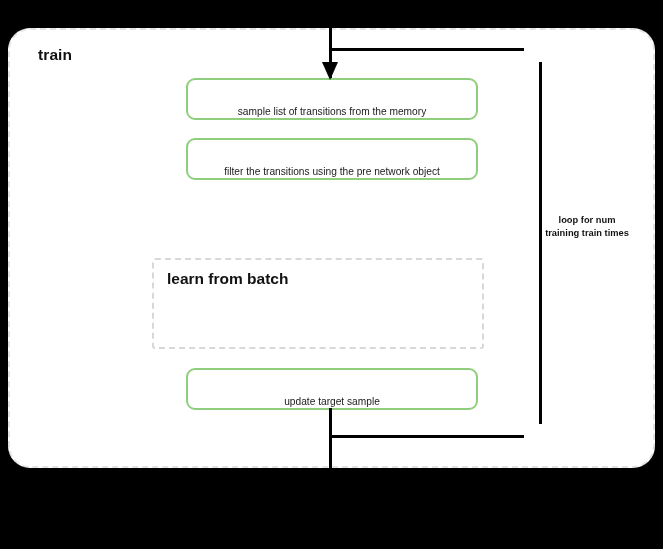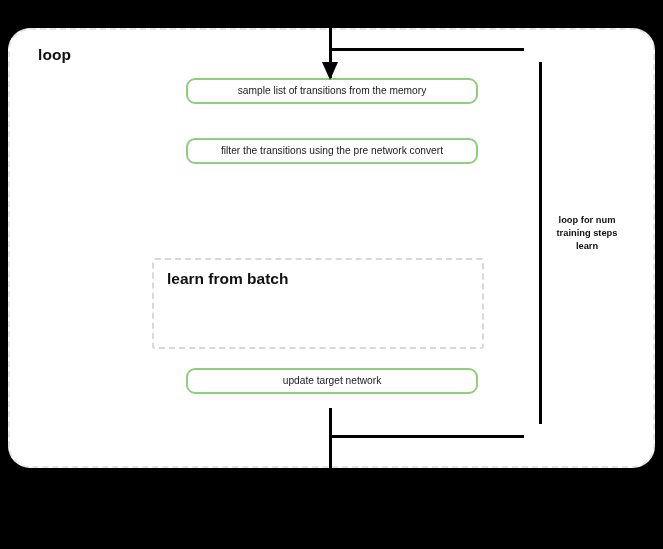--- a/index.html
+++ b/index.html
@@ -39,27 +39,27 @@
     color: #111111;
     letter-spacing: 0.1px;
     white-space: nowrap;
   }
 
   
   .step-box {
     position: absolute;
     left: 186px;
     width: 292px;
-    height: 26px;
+    height: 42px;
     background: #ffffff;
     border: 2.2px solid #8fce7d;
     border-radius: 9px;
     box-sizing: border-box;
     display: flex;
-    align-items: center;
+    align-items: flex-end;
     justify-content: center;
     z-index: 4;
   }
   .step-box span {
     font-size: 10.2px;
     color: #1a1a1a;
     font-weight: normal;
     text-align: center;
     line-height: 1.2;
   }
@@ -192,45 +192,45 @@
     z-index: 5;
   }
 </style>
 </head>
 <body>
 
 <div id="canvas">
 
   <div id="train-container"></div>
 
-  <div id="train-title">loop</div>
+  <div id="train-title">train</div>
 
   <div class="line" id="loop-top"></div>
   <div id="loop-corner-tr"></div>
   <div class="line" id="loop-right"></div>
   <div id="loop-corner-br"></div>
   <div class="line" id="loop-bottom"></div>
 
-  <div id="loop-caption">loop for num training steps learn</div>
+  <div id="loop-caption">loop for num training train times</div>
 
   <div id="learn-group">
     <div id="learn-group-title">learn from batch</div>
   </div>
 
   <div class="step-box" id="step-sample">
     <span>sample list of transitions from the memory</span>
   </div>
 
   <div class="step-box" id="step-filter">
-    <span>filter the transitions using the pre network convert</span>
+    <span>filter the transitions using the pre network object</span>
   </div>
 
 
   <div class="step-box" id="step-update">
-    <span>update target network</span>
+    <span>update target sample</span>
   </div>
 
   <div class="line" id="line-in-top"></div>
   <div id="arrowhead-in"></div>
 
   <div class="line" id="line-out-bottom"></div>
 
 </div>
 
 </body></html>

